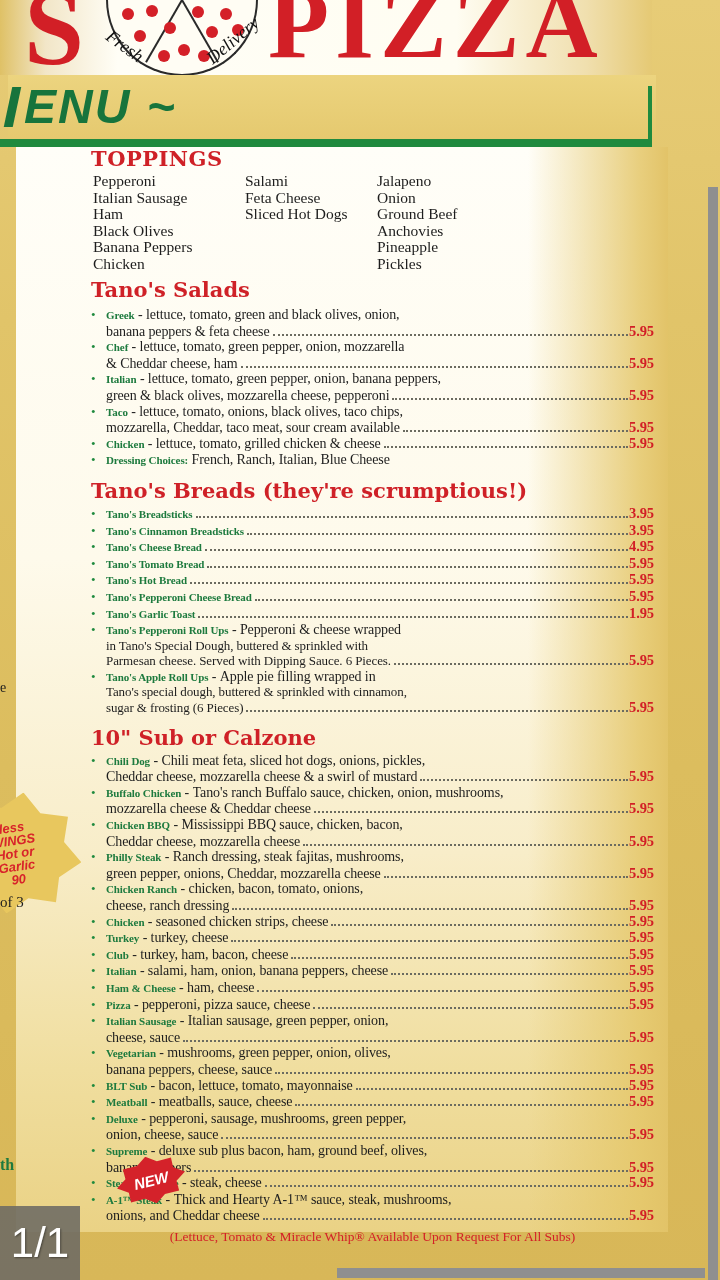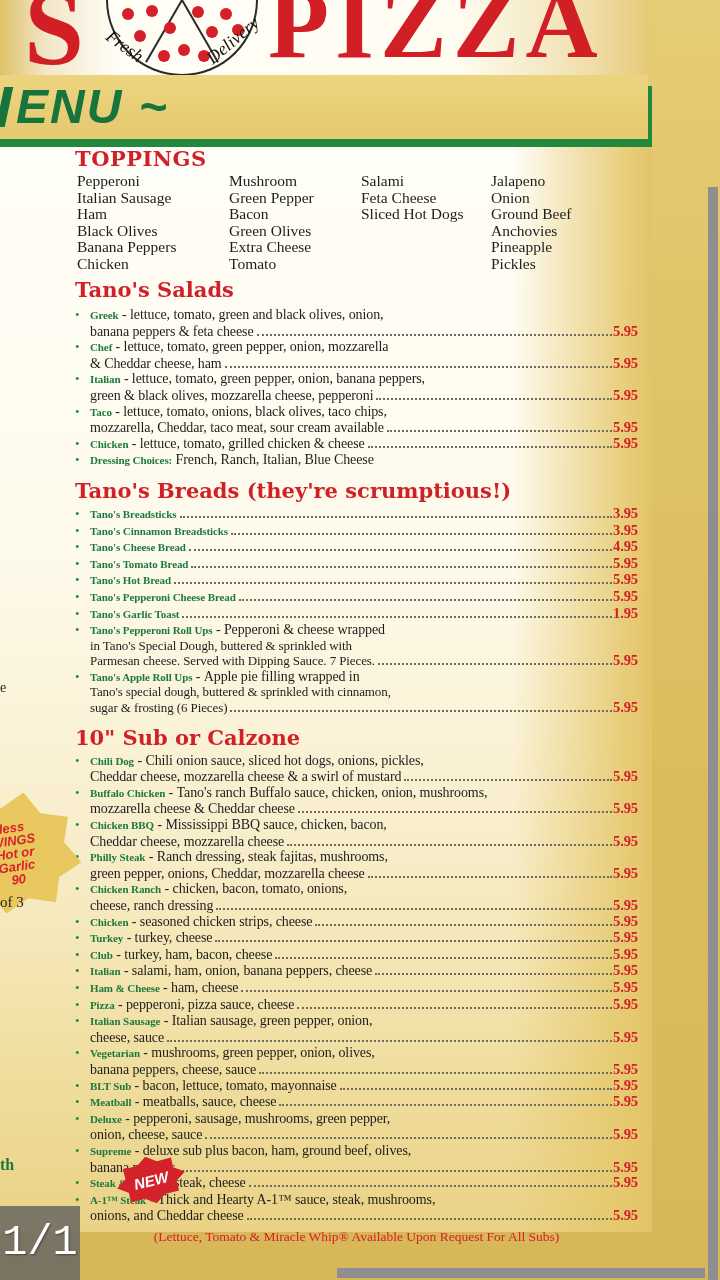--- a/index.html
+++ b/index.html
@@ -7,28 +7,28 @@
     width:720px;height:1280px;overflow:hidden;position:relative;
     background:linear-gradient(180deg,#e7cc77 0%,#e1c469 25%,#dcbd5e 60%,#d8b758 100%);
     font-family:"Liberation Serif","DejaVu Serif",serif;
   }
   .abs{position:absolute;}
 
   
   .page{position:absolute;left:0;top:0;width:652px;height:1232px;}
   .top-strip{position:absolute;left:0;top:0;width:652px;height:75px;
     background:linear-gradient(90deg,#dfc166 0%,#f2e6c8 7%,#fffef6 18%,#fffdf2 70%,#f0dfae 90%,#e5c974 100%);}
-  .banner{position:absolute;left:0;top:75px;width:648px;height:64px;
+  .banner{position:absolute;left:8px;top:75px;width:648px;height:64px;
     background:linear-gradient(180deg,#ecd47f 0%,#e5c96f 100%);}
   .banner-text{position:absolute;left:16px;top:4px;font-family:"Liberation Sans",sans-serif;
     font-style:italic;font-weight:bold;font-size:48px;color:#17743c;letter-spacing:2px;}
   .m-stroke{position:absolute;left:0;top:12px;width:9px;height:40px;background:#17743c;transform:skewX(-12deg);}
   .banner-vline{position:absolute;left:648px;top:86px;width:4px;height:61px;background:#1f8a3e;}
   .green-rule{position:absolute;left:0;top:139px;width:652px;height:8px;background:#1f8a3e;}
-  .content-bg{position:absolute;left:0;top:147px;width:652px;height:1085px;
+  .content-bg{position:absolute;left:16px;top:147px;width:652px;height:1085px;
     background:linear-gradient(180deg,#fffef8 0%,#fefaeb 38%,#f8edc9 65%,#f0de9f 85%,#ead285 100%);}
   .right-fade{position:absolute;right:0;top:0;width:140px;height:100%;
     background:linear-gradient(90deg,rgba(231,202,112,0) 0%,rgba(228,198,104,0.85) 80%,#e2c368 100%);}
 
   
   .logo-s{position:absolute;left:24px;top:-34px;font-family:"Liberation Serif",serif;
     font-weight:bold;font-size:108px;color:#d21f26;}
   .wordmark{position:absolute;left:268px;top:-34px;font-family:"Liberation Serif",serif;
     font-weight:bold;font-size:100px;color:#d21f26;letter-spacing:6px;}
   .pizza-logo{position:absolute;left:106px;top:0;width:152px;height:76px;}
@@ -89,21 +89,21 @@
   .frag{color:#1d1d1d;font-size:15px;}
   #frag-e{left:0;top:680px;font-size:14px;}
   #frag-of3{left:0;top:894px;text-align:center;}
   #frag-th{left:0;top:1156px;color:#1d7a3e;font-weight:bold;font-size:16px;}
 
   
   #vscroll{left:708px;top:187px;width:10px;height:1093px;background:#8f8f8f;}
   #hscroll{left:337px;top:1268px;width:368px;height:10px;background:#8f8f8f;}
   #page-box{left:0;top:1206px;width:80px;height:74px;background:rgba(108,106,99,0.88);
     display:flex;align-items:center;justify-content:center;}
-  #page-box span{color:#fff;font-family:Liberation Mono, monospace;font-size:42px;
+  #page-box span{color:#fff;font-family:Liberation Sans, sans-serif;font-size:42px;
     text-shadow:1px 1px 2px rgba(0,0,0,0.4);}
 </style>
 </head>
 <body>
 
 <div class="page">
   <div class="top-strip">
     <span class="logo-s">S</span>
     <div class="pizza-logo">
       <div class="half"></div>
@@ -140,28 +140,20 @@
       <div class="toppings-grid" id="toppings-cols">
           <div class="topping-col">
             <div class="topping">Pepperoni</div>
             <div class="topping">Italian Sausage</div>
             <div class="topping">Ham</div>
             <div class="topping">Black Olives</div>
             <div class="topping">Banana Peppers</div>
             <div class="topping">Chicken</div>
           </div>
           <div class="topping-col">
-            <div class="topping">Mushroom</div>
-            <div class="topping">Green Pepper</div>
-            <div class="topping">Bacon</div>
-            <div class="topping">Green Olives</div>
-            <div class="topping">Extra Cheese</div>
-            <div class="topping">Tomato</div>
-          </div>
-          <div class="topping-col">
             <div class="topping">Salami</div>
             <div class="topping">Feta Cheese</div>
             <div class="topping">Sliced Hot Dogs</div>
           </div>
           <div class="topping-col">
             <div class="topping">Jalapeno</div>
             <div class="topping">Onion</div>
             <div class="topping">Ground Beef</div>
             <div class="topping">Anchovies</div>
             <div class="topping">Pineapple</div>
@@ -304,21 +296,21 @@
               <div class="line">
                 <span class="bullet">•</span>
                 <span class="iname">Tano's Pepperoni Roll Ups</span>
                 <span class="sep"> - </span>
                 <span class="desc">Pepperoni &amp; cheese wrapped</span>
               </div>
               <div class="line cont">
                 <span class="desc">in Tano's Special Dough, buttered &amp; sprinkled with</span>
               </div>
               <div class="line cont">
-                <span class="desc">Parmesan cheese. Served with Dipping Sauce. 7 Pieces.</span>
+                <span class="desc">Parmesan cheese. Served with Dipping Sauce. 6 Pieces.</span>
                 <span class="leader"></span>
                 <span class="price">5.95</span>
               </div>
             </div>
             <div class="item small">
               <div class="line">
                 <span class="bullet">•</span>
                 <span class="iname">Tano's Apple Roll Ups</span>
                 <span class="sep"> - </span>
                 <span class="desc">Apple pie filling wrapped in</span>
@@ -333,21 +325,21 @@
               </div>
             </div>
           </section>
           <section class="menu-section sec-subs">
             <h3 class="sec-heading">10" Sub or Calzone</h3>
             <div class="item">
               <div class="line">
                 <span class="bullet">•</span>
                 <span class="iname">Chili Dog</span>
                 <span class="sep"> - </span>
-                <span class="desc">Chili onion sauce, sliced hot dogs, onions, pickles,</span>
+                <span class="desc">Chili meat feta, sliced hot dogs, onions, pickles,</span>
               </div>
               <div class="line cont">
                 <span class="desc">Cheddar cheese, mozzarella cheese &amp; a swirl of mustard</span>
                 <span class="leader"></span>
                 <span class="price">5.95</span>
               </div>
             </div>
             <div class="item">
               <div class="line">
                 <span class="bullet">•</span>

